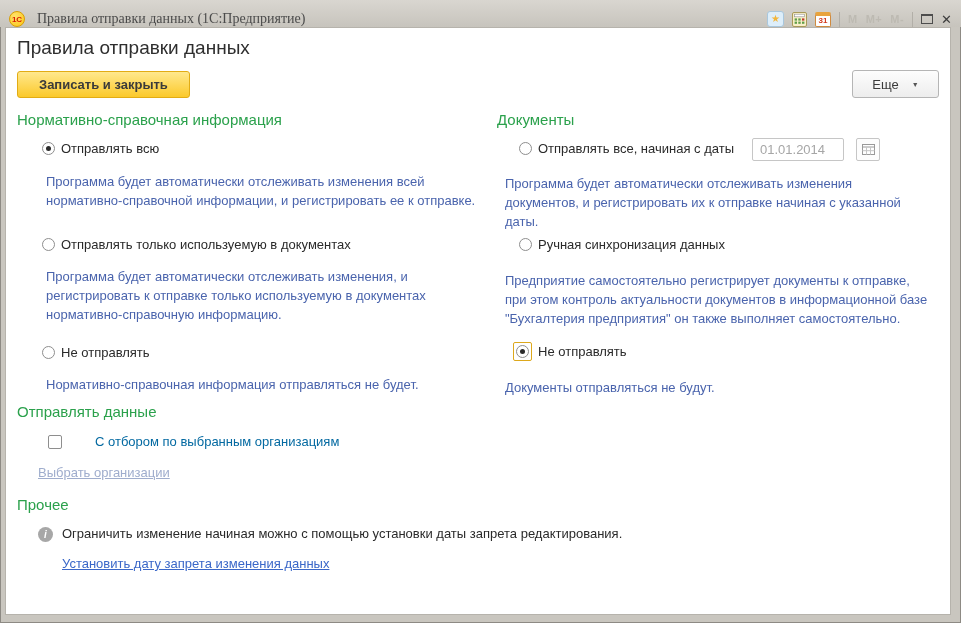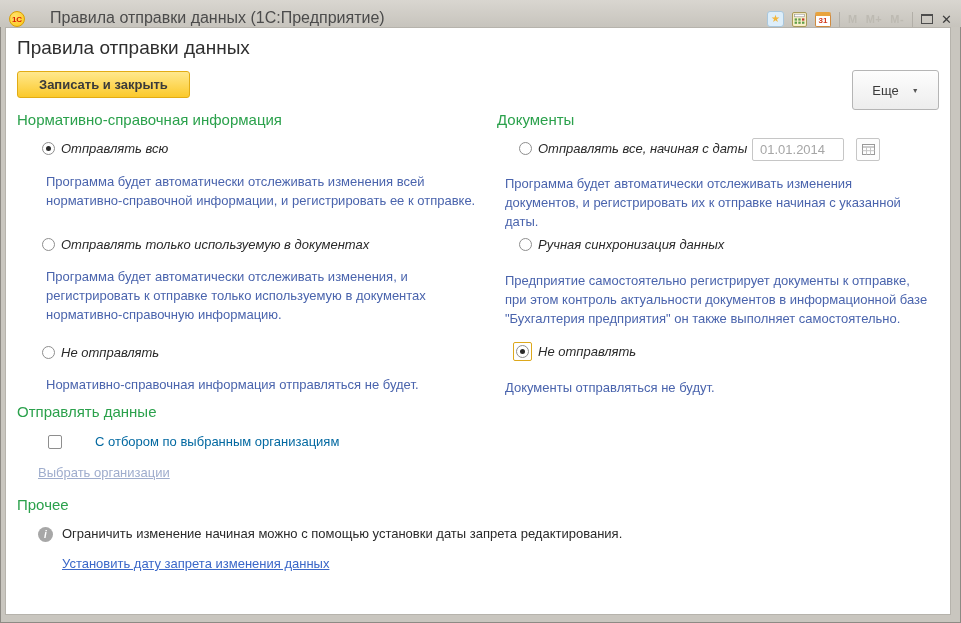--- a/index.html
+++ b/index.html
@@ -17,21 +17,21 @@
     background:linear-gradient(#d9d6d0,#c7c4bd);
     display:flex; align-items:flex-end; padding:0 9px;
   }
   .logo {
     width:16px; height:16px; border-radius:50%;
     background:radial-gradient(circle at 35% 30%, #ffe36b, #fcc516);
     border:1px solid #d99e00;
     color:#d61a00; font-weight:bold; font-size:8px;
     display:flex; align-items:center; justify-content:center;
   }
-  .win-title { margin-left:25px; font-size:16px; color:#4b4b4b; }
+  .win-title { margin-left:12px; font-size:14px; color:#4b4b4b;font-family:Liberation Serif, serif; }
   .tb-right { margin-left:auto; display:flex; align-items:center; gap:8px; }
   .tb-ic { display:inline-flex; align-items:center; justify-content:center; cursor:default; }
   .fav {
     width:17px; height:16px; background:#ddeefa; border:1px solid #a9c7dd;
     border-radius:3px; color:#f2b63c; font-size:10px; line-height:1;
   }
   .cal {
     width:16px; height:15px; background:#fff; border:1px solid #d08a3e;
     border-top:4px solid #e8a33d; border-radius:2px;
     color:#d03a1e; font-size:8px; font-weight:bold; line-height:1;
@@ -46,29 +46,29 @@
     background:#fff; border:1px solid #b6b3ac;
   }
   .page-title { position:absolute; left:11px; top:9px; font-size:19px; font-weight:normal; color:#2e2e2e; }
   .btn-save {
     position:absolute; left:11px; top:43px; height:27px; padding:0 21px;
     background:linear-gradient(#ffe88d,#fbc92b);
     border:1px solid #e2ac14; border-radius:3px;
     font-family:inherit; font-size:13px; font-weight:bold; color:#3a3a3a; cursor:pointer;
   }
   .btn-more {
-    position:absolute; left:846px; top:42px; width:87px; height:40px;
+    position:absolute; left:846px; top:42px; width:87px; height:28px;
     background:linear-gradient(#fdfdfd,#ededed);
     border:1px solid #b5b5b5; border-radius:3px;
     font-family:inherit; font-size:13px; color:#3a3a3a; cursor:pointer;
     display:flex; align-items:center; justify-content:center; gap:13px;
   }
   .dd-arrow { font-size:7px; color:#555; }
   .section-title { position:absolute; font-size:15px; color:#2ba14c; }
-  .radio-row { position:absolute; display:flex; align-items:center; gap:6px; font-size:13px; color:#2a2a2a; cursor:default;font-style:italic; }
+  .radio-row { position:absolute; display:flex; align-items:center; gap:6px; font-size:13px; color:#2a2a2a; cursor:default; }
   .rdot {
     width:13px; height:13px; border:1px solid #8e8e8e; border-radius:50%;
     background:#fff; position:relative; flex:0 0 auto;
   }
   .rdot.checked::after {
     content:''; position:absolute; left:3px; top:3px; right:3px; bottom:3px;
     background:#2b2b2b; border-radius:50%;
   }
   .focus-box {
     display:inline-flex; padding:2px; border:1px solid #dda81c; border-radius:2px; background:#fff;

